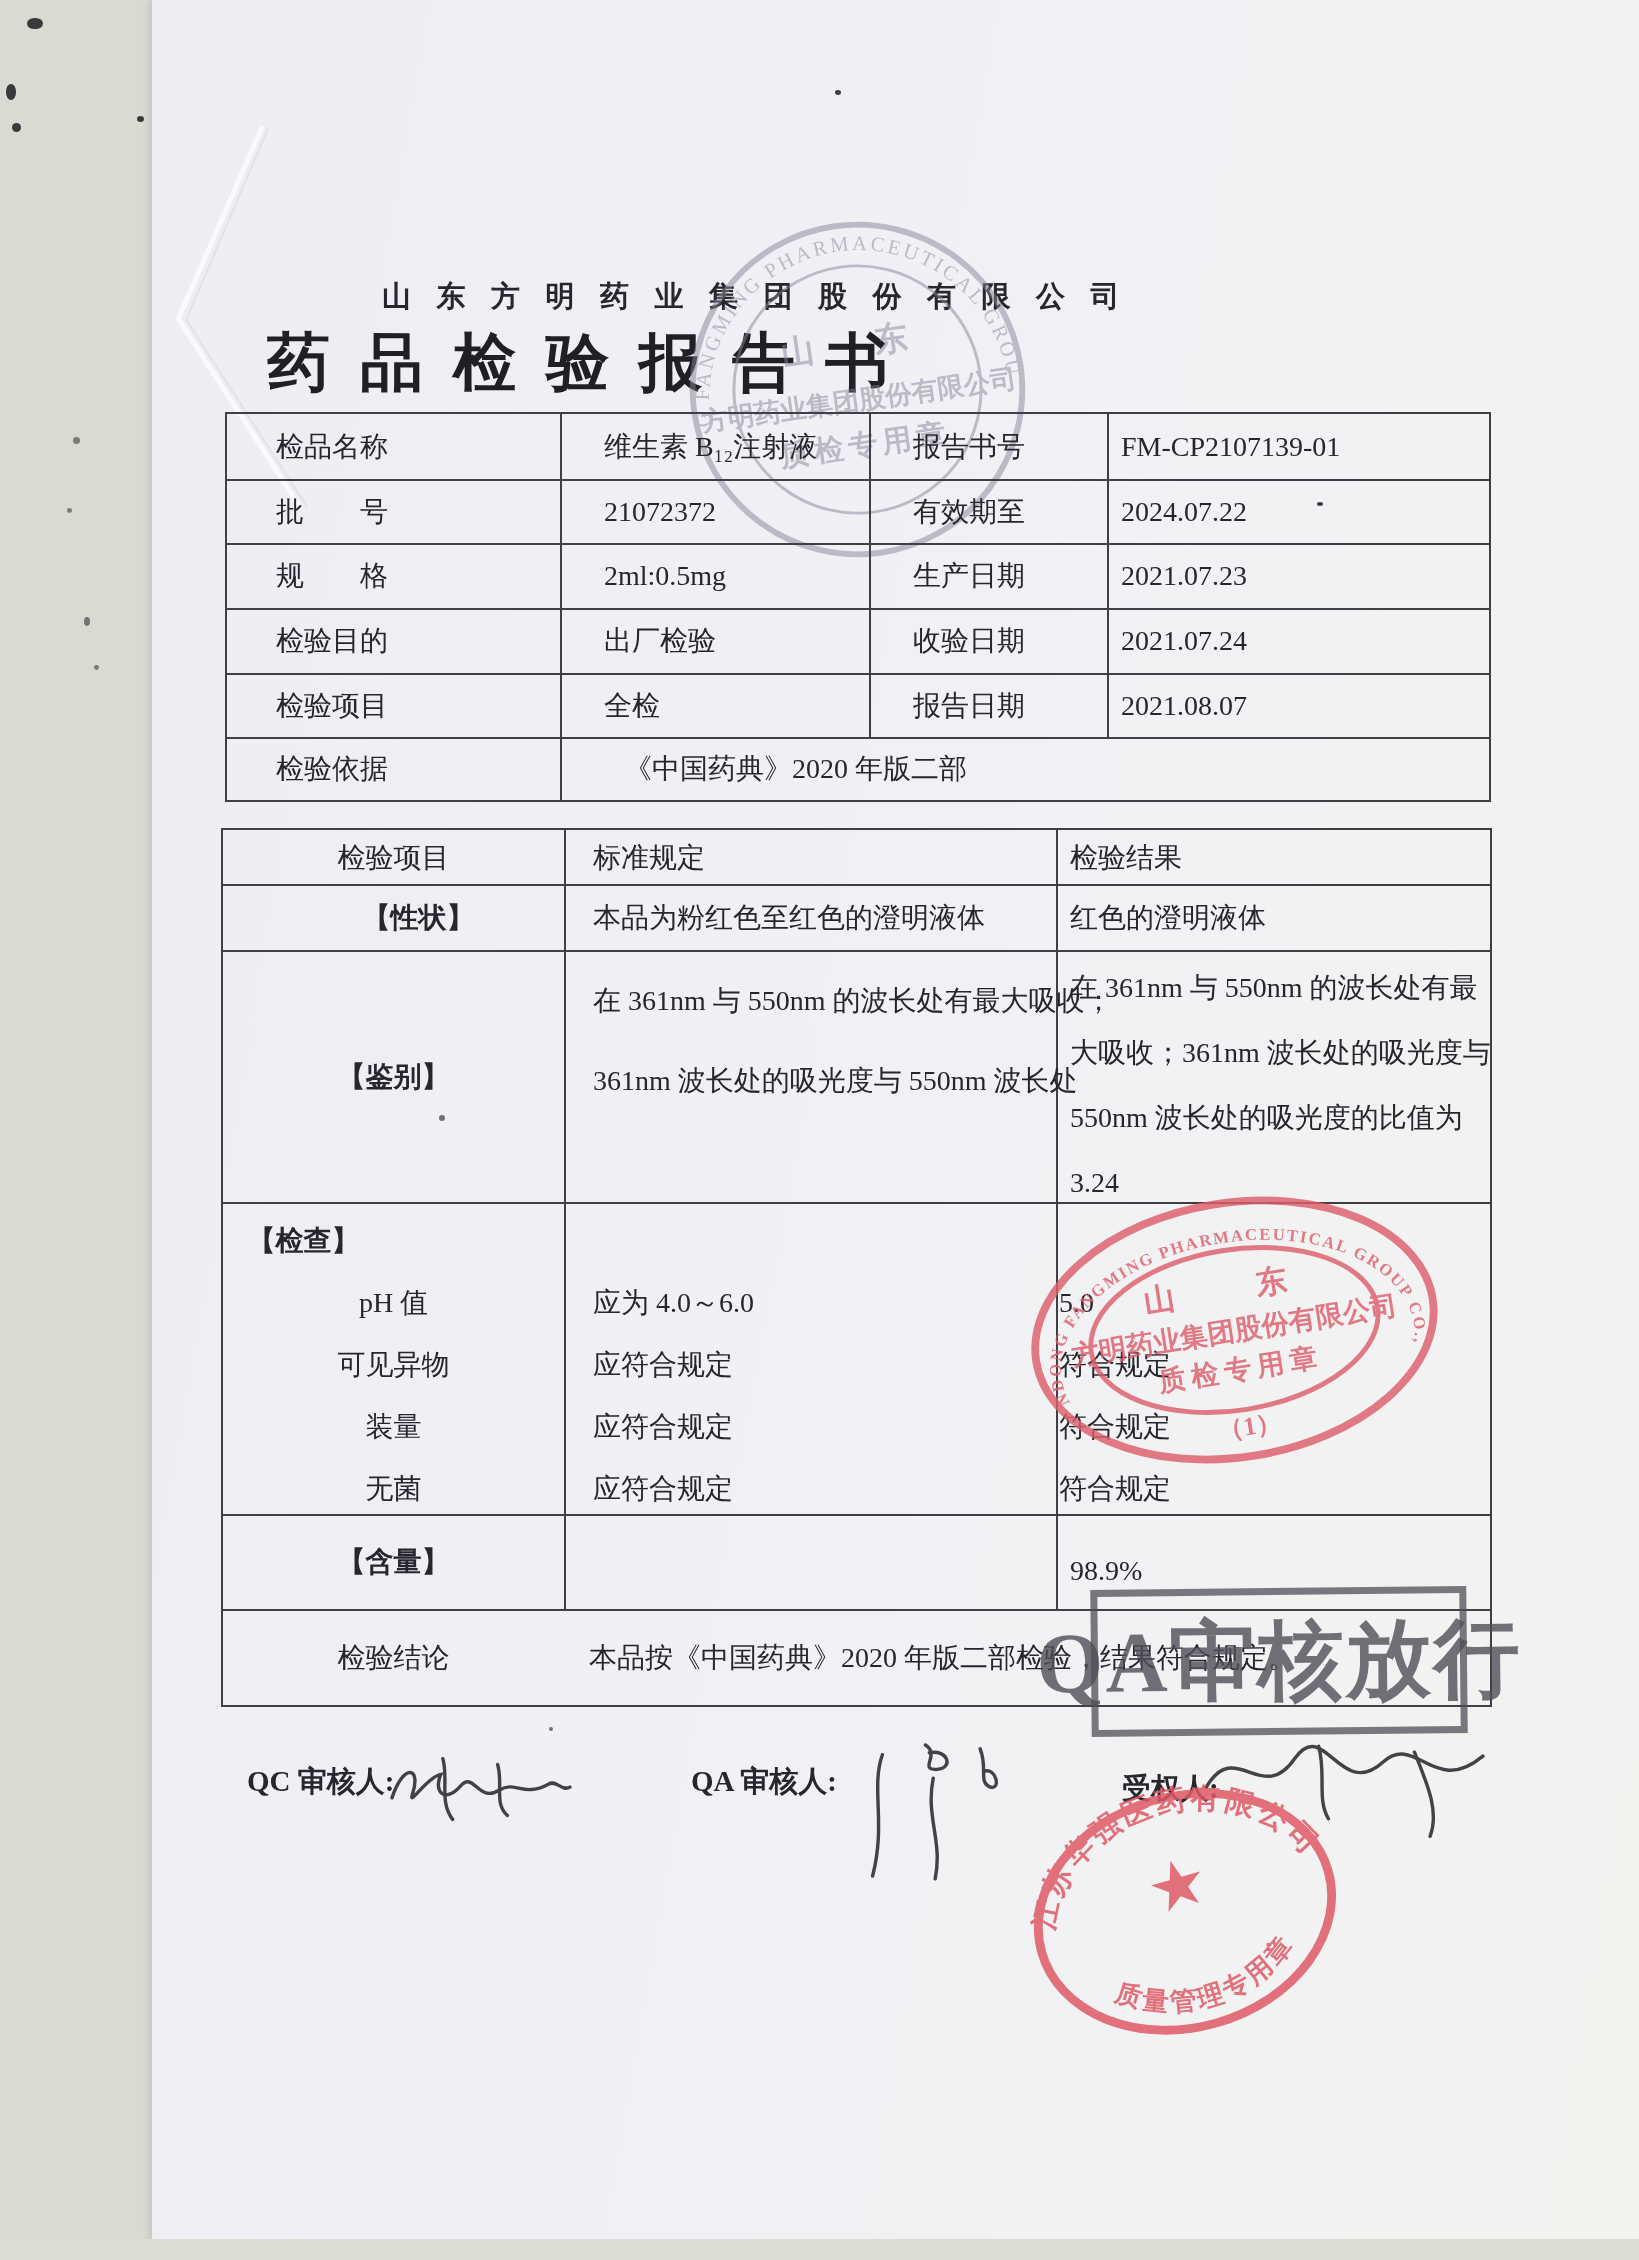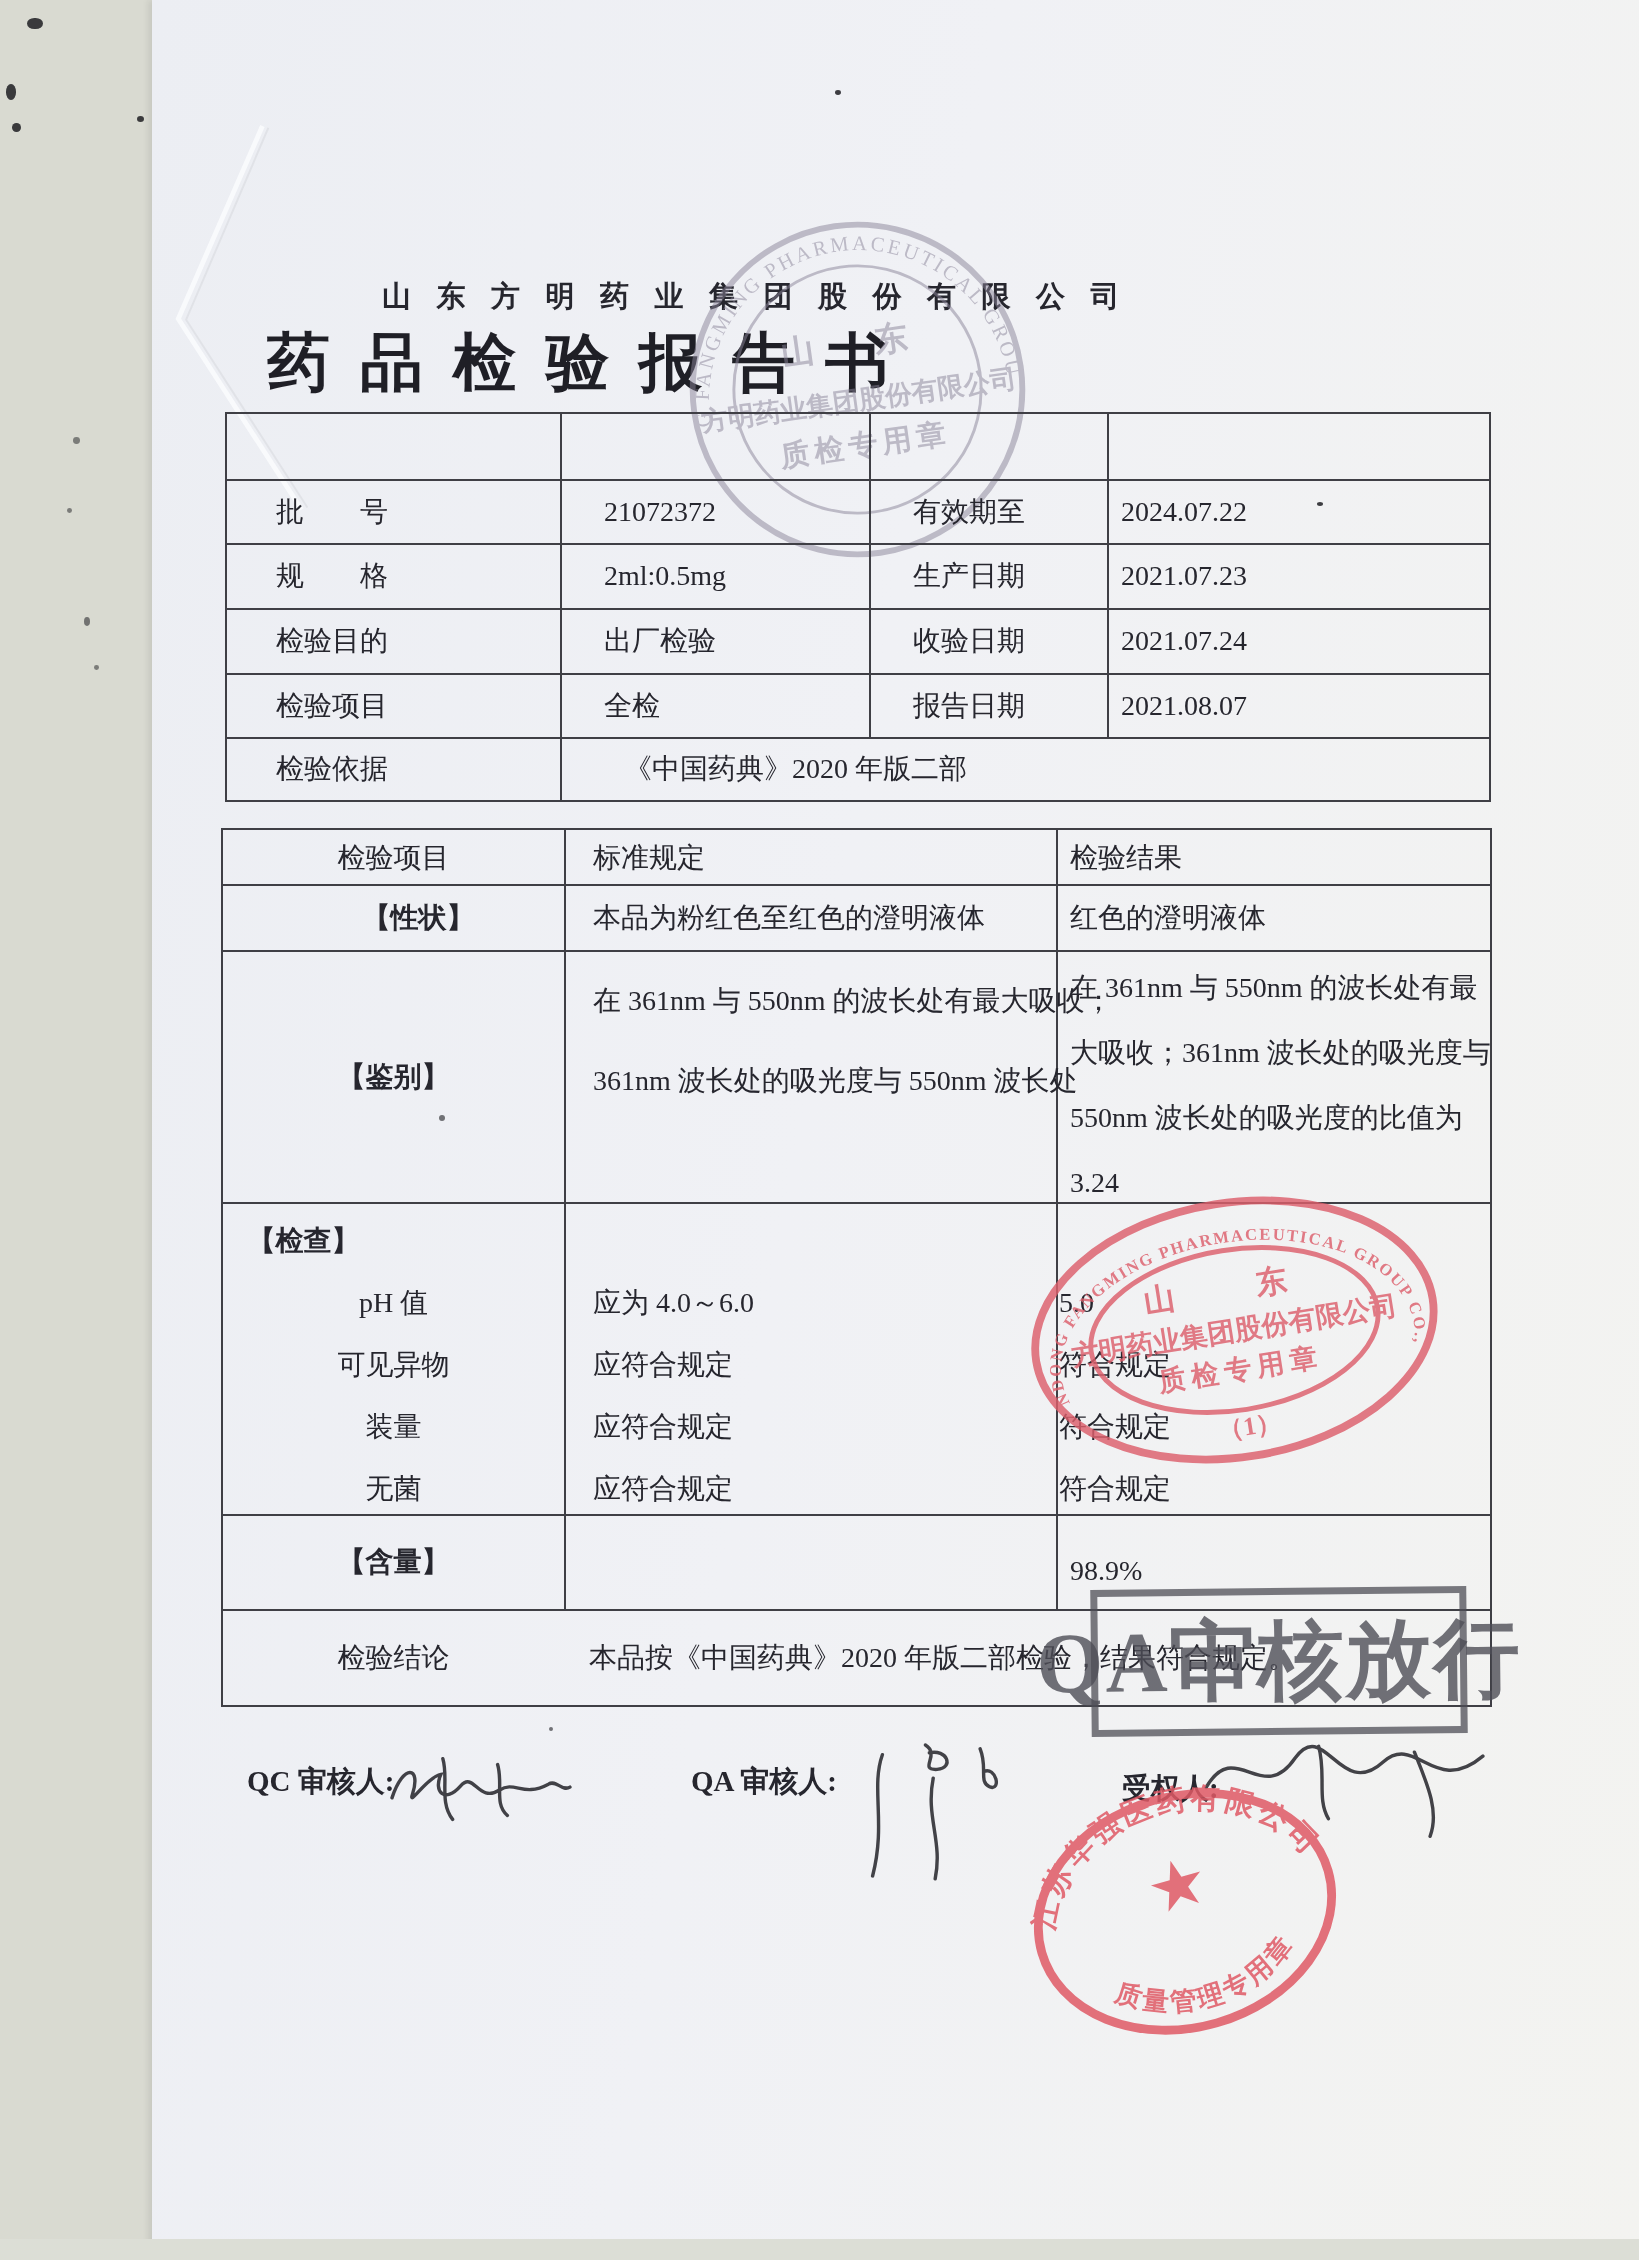--- a/index.html
+++ b/index.html
@@ -87,20 +87,26 @@
 <div class="tbl" style="left:225px;top:412px;width:1262px;height:386px;">
   <div class="vline" style="left:333px;top:0;height:386px;"></div>
   <div class="vline" style="left:642px;top:0;height:323px;"></div>
   <div class="vline" style="left:880px;top:0;height:323px;"></div>
   <div class="hline" style="top:65px;"></div>
   <div class="hline" style="top:129px;"></div>
   <div class="hline" style="top:194px;"></div>
   <div class="hline" style="top:259px;"></div>
   <div class="hline" style="top:323px;"></div>
 
+  <div class="info-row" style="top:0;">
+    <div class="cell c1">检品名称</div>
+    <div class="cell c2">维生素 B₁₂注射液</div>
+    <div class="cell c3">报告书号</div>
+    <div class="cell c4">FM-CP2107139-01</div>
+  </div>
   <div class="info-row" style="top:65px;">
     <div class="cell c1">批　　号</div>
     <div class="cell c2">21072372</div>
     <div class="cell c3">有效期至</div>
     <div class="cell c4">2024.07.22</div>
   </div>
   <div class="info-row" style="top:129px;">
     <div class="cell c1">规　　格</div>
     <div class="cell c2">2ml:0.5mg</div>
     <div class="cell c3">生产日期</div>

